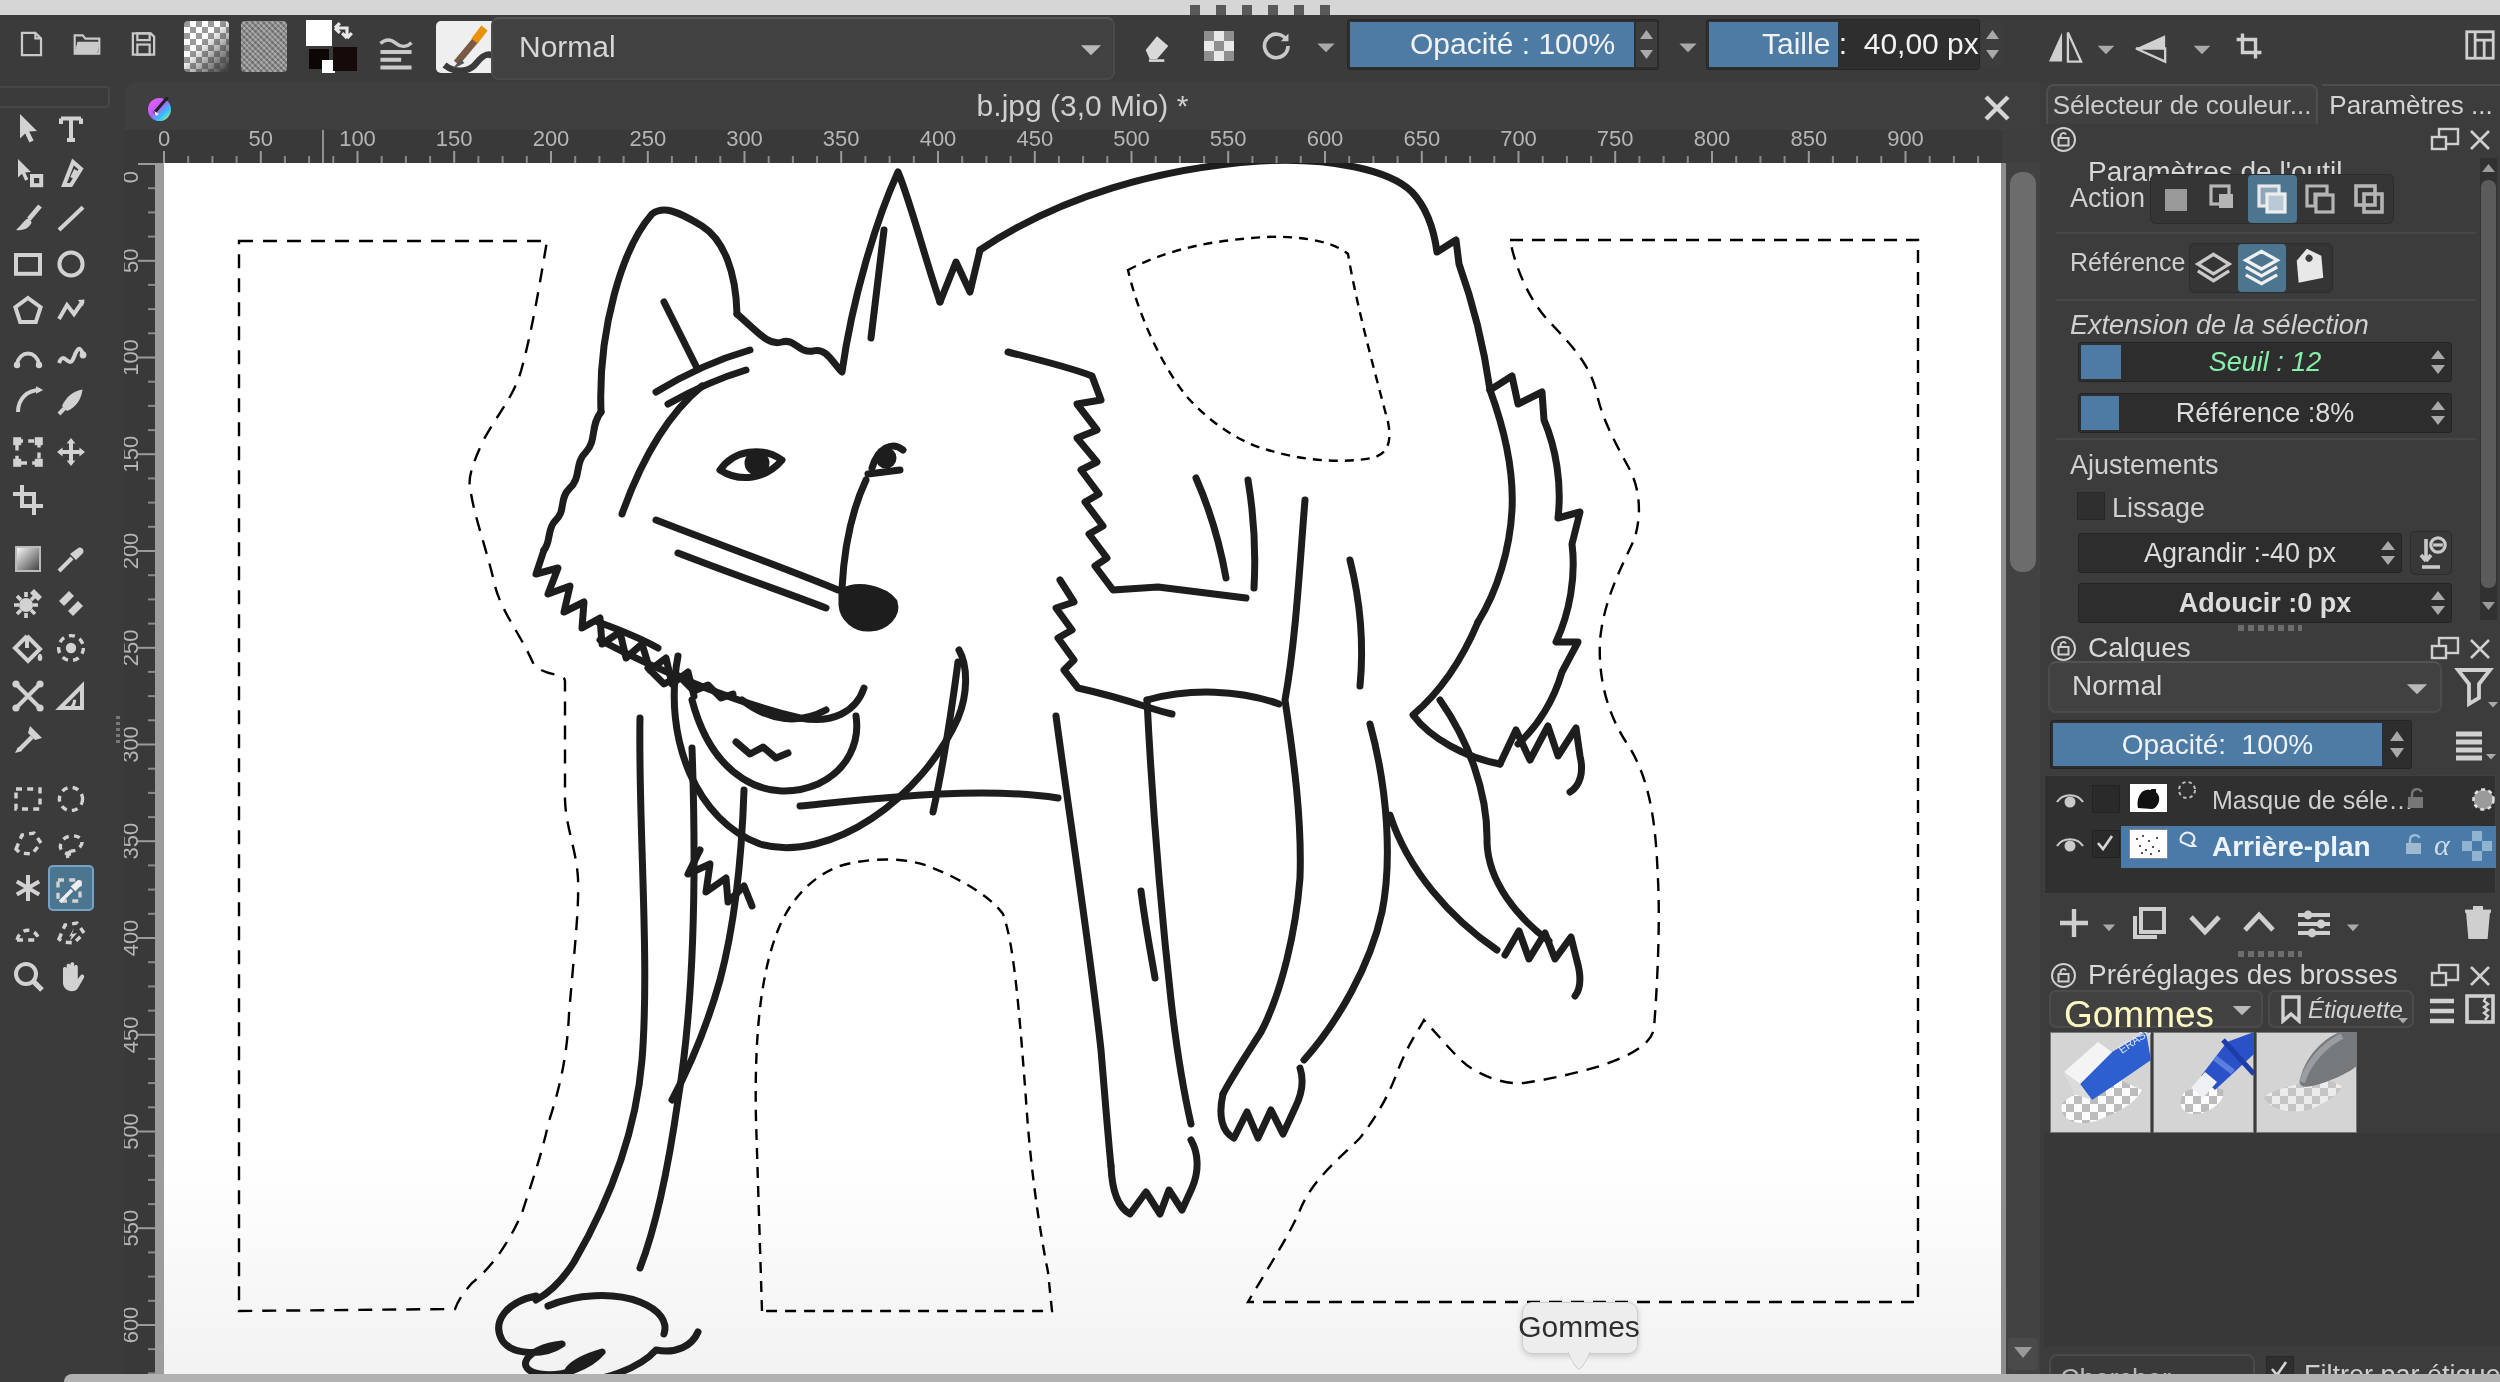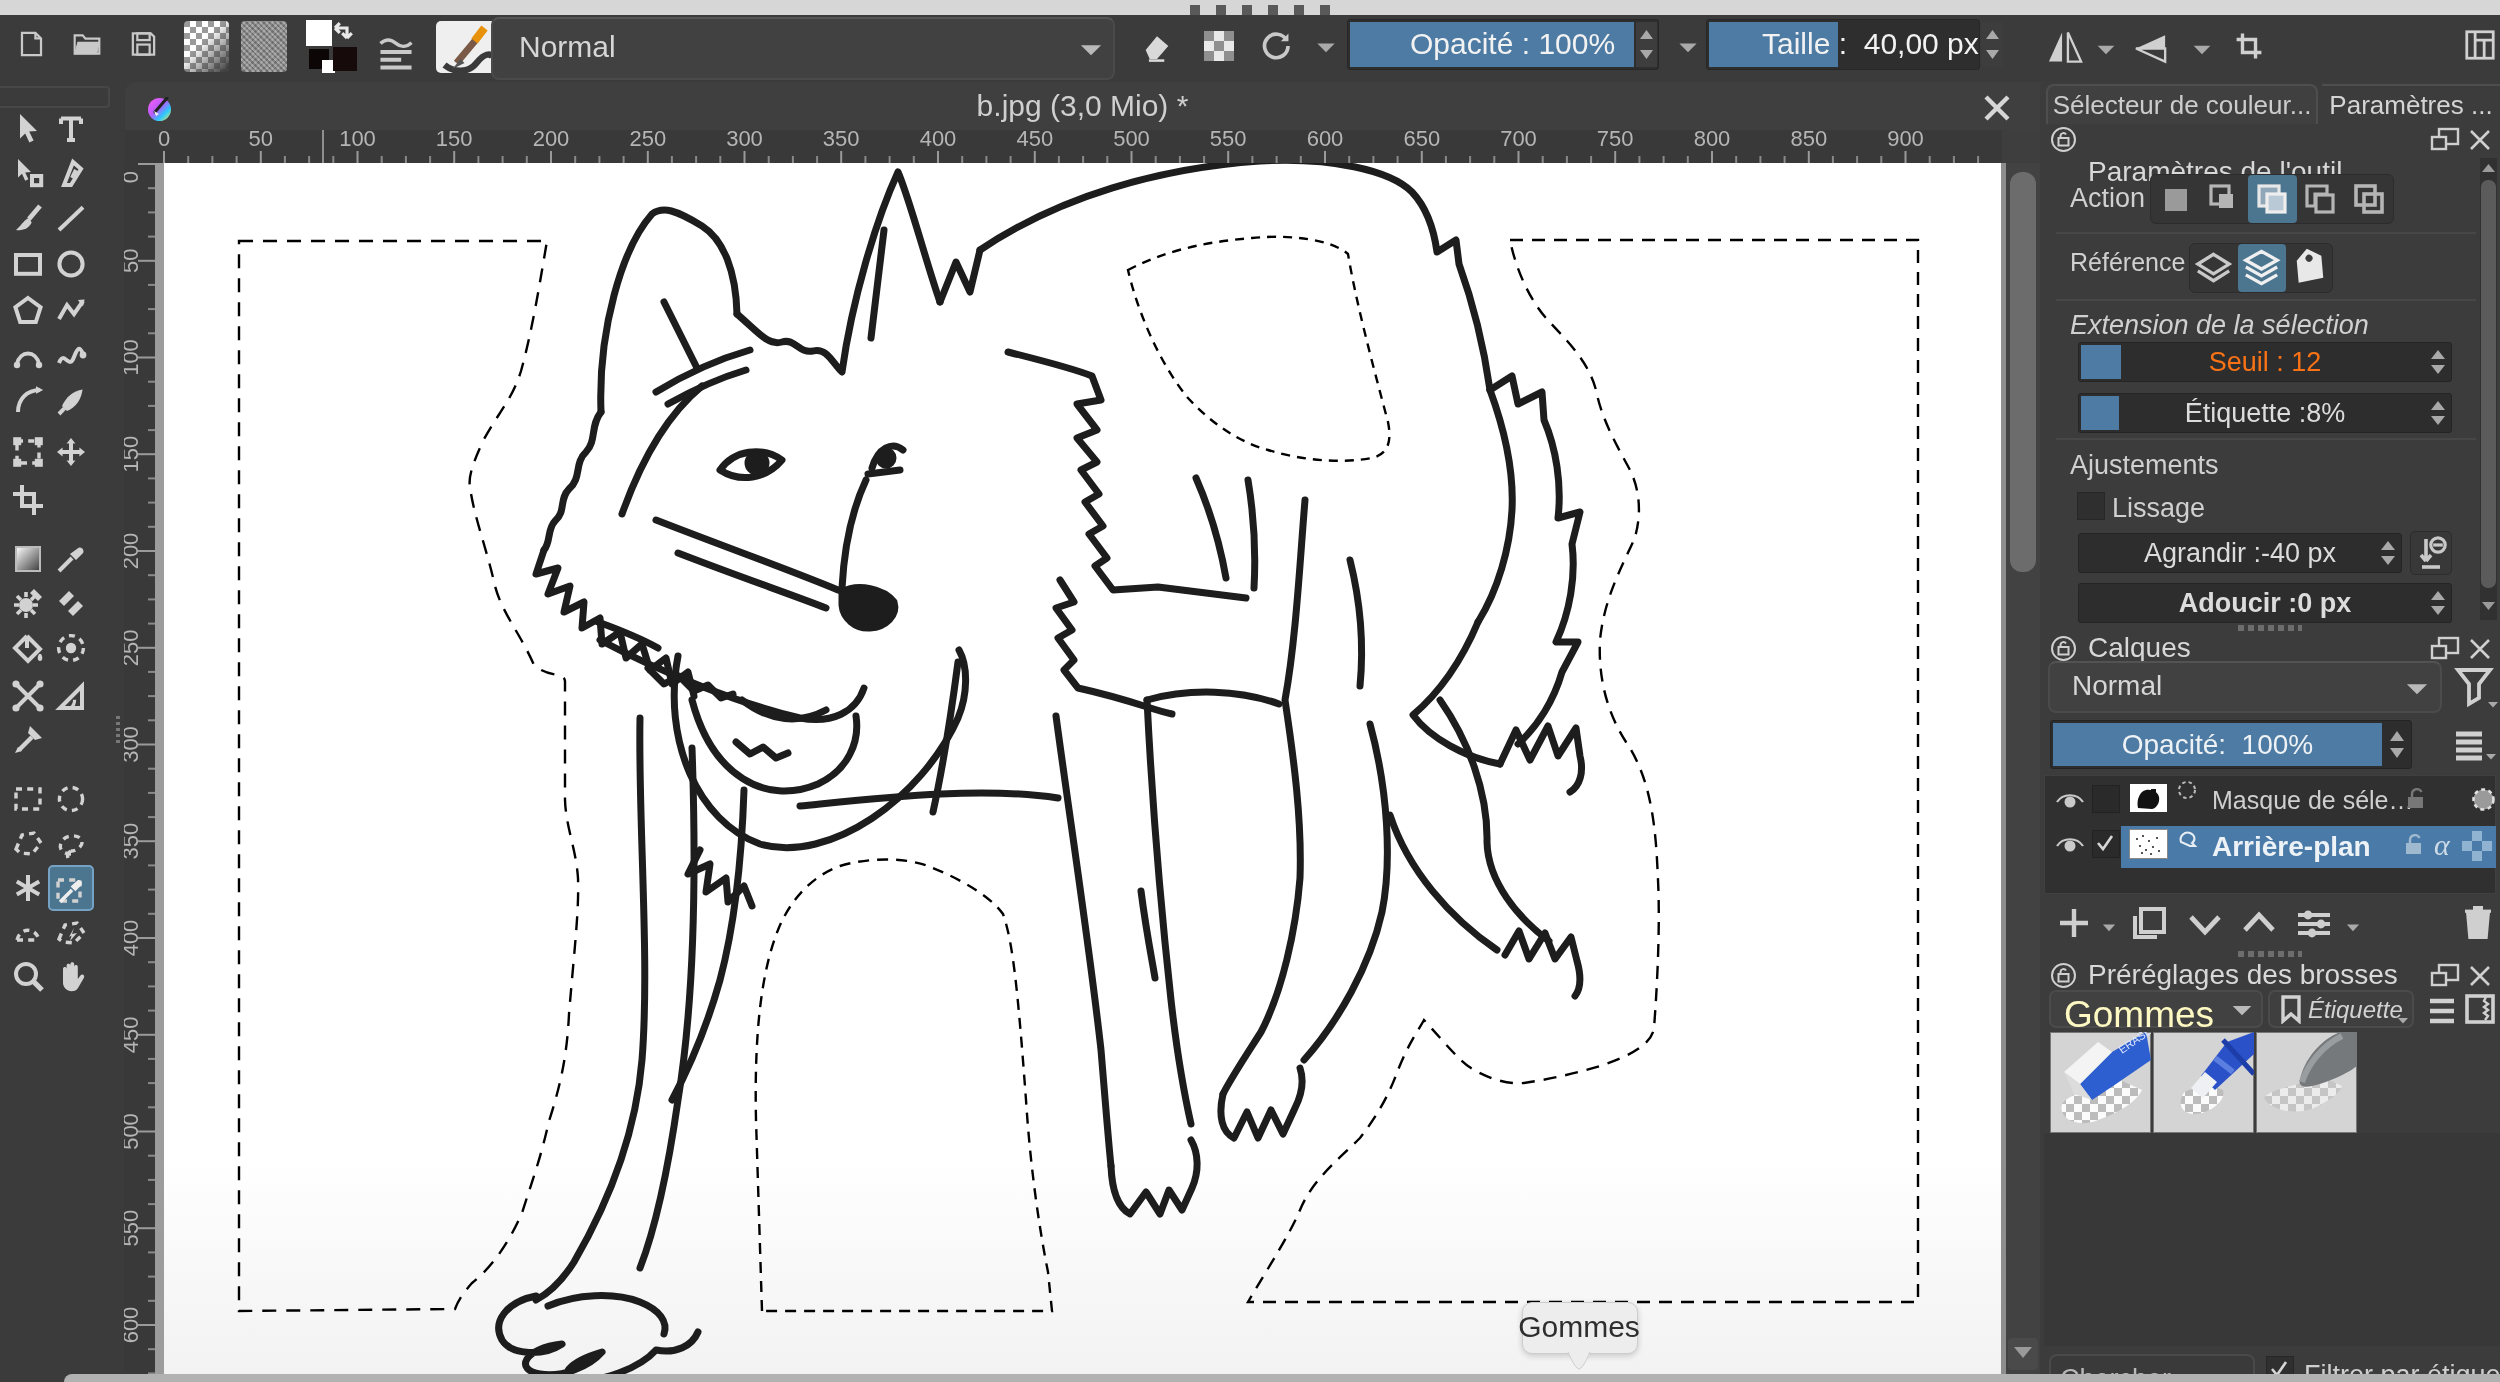--- a/index.html
+++ b/index.html
@@ -543,28 +543,28 @@
       <path d="M4 15.5 L12 20 L20 15.5" fill="none" stroke="#f0f0f0" stroke-width="1.7"></path>
     </svg>
   <svg class="abs" style="left:2285px;top:244px;" width="47" height="48" viewBox="0 0 24 24">
       <path d="M13 3 L21 11 L13 21 L5 13 L5 5 Z" fill="#e8e8e8" transform="rotate(40 12 12)"></path>
       <circle cx="9" cy="8" r="1.8" fill="#3c3c3c" transform="rotate(40 12 12)"></circle>
     </svg>
   <div class="abs" style="left:2056px;top:299px;width:420px;height:2px;background:#474747;"></div>
   <div class="abs" style="left:2070px;top:310px;font-size:27px;color:#d0d0d0;font-style:italic;">Extension de la sélection</div>
   <div class="abs" style="left:2078px;top:342px;width:374px;height:40px;background:#2d2d2d;border:1px solid #242424;border-radius:3px;box-sizing:border-box;"></div>
     <div class="abs" style="left:2081px;top:345px;width:40px;height:34px;background:#4d7ba3;"></div>
-    <div class="abs" style="left:2078px;top:342px;width:374px;height:40px;display:flex;align-items:center;justify-content:center;font-size:27px;color:#f97316;">Seuil : 12</div>
+    <div class="abs" style="left:2078px;top:342px;width:374px;height:40px;display:flex;align-items:center;justify-content:center;font-size:27px;color:#86efac;font-style:italic;">Seuil : 12</div>
     <svg class="abs" style="left:2426px;top:344px;" width="24" height="36" viewBox="0 0 24 36">
       <path d="M5 15 L12 6 L19 15 Z" fill="#a9a9a9"></path>
       <path d="M5 21 L12 30 L19 21 Z" fill="#a9a9a9"></path>
     </svg>
   <div class="abs" style="left:2078px;top:393px;width:374px;height:40px;background:#2d2d2d;border:1px solid #242424;border-radius:3px;box-sizing:border-box;"></div>
     <div class="abs" style="left:2081px;top:396px;width:38px;height:34px;background:#4d7ba3;"></div>
-    <div class="abs" style="left:2078px;top:393px;width:374px;height:40px;display:flex;align-items:center;justify-content:center;font-size:27px;color:#dcdcdc;">Étiquette :8%</div>
+    <div class="abs" style="left:2078px;top:393px;width:374px;height:40px;display:flex;align-items:center;justify-content:center;font-size:27px;color:#dcdcdc;">Référence :8%</div>
     <svg class="abs" style="left:2426px;top:395px;" width="24" height="36" viewBox="0 0 24 36">
       <path d="M5 15 L12 6 L19 15 Z" fill="#a9a9a9"></path>
       <path d="M5 21 L12 30 L19 21 Z" fill="#a9a9a9"></path>
     </svg>
   <div class="abs" style="left:2056px;top:438px;width:420px;height:2px;background:#474747;"></div>
   <div class="abs" style="left:2070px;top:450px;font-size:27px;color:#d0d0d0;">Ajustements</div>
   <div class="abs" style="left:2077px;top:492px;width:26px;height:26px;background:#2f2f2f;border:1px solid #272727;"></div>
   <div class="abs" style="left:2112px;top:493px;font-size:27px;color:#d0d0d0;">Lissage</div>
   <div class="abs" style="left:2078px;top:533px;width:324px;height:40px;background:#2d2d2d;border:1px solid #242424;border-radius:3px;box-sizing:border-box;"></div>
     <div class="abs" style="left:2078px;top:533px;width:324px;height:40px;display:flex;align-items:center;justify-content:center;font-size:27px;color:#dcdcdc;">Agrandir :-40 px</div>

